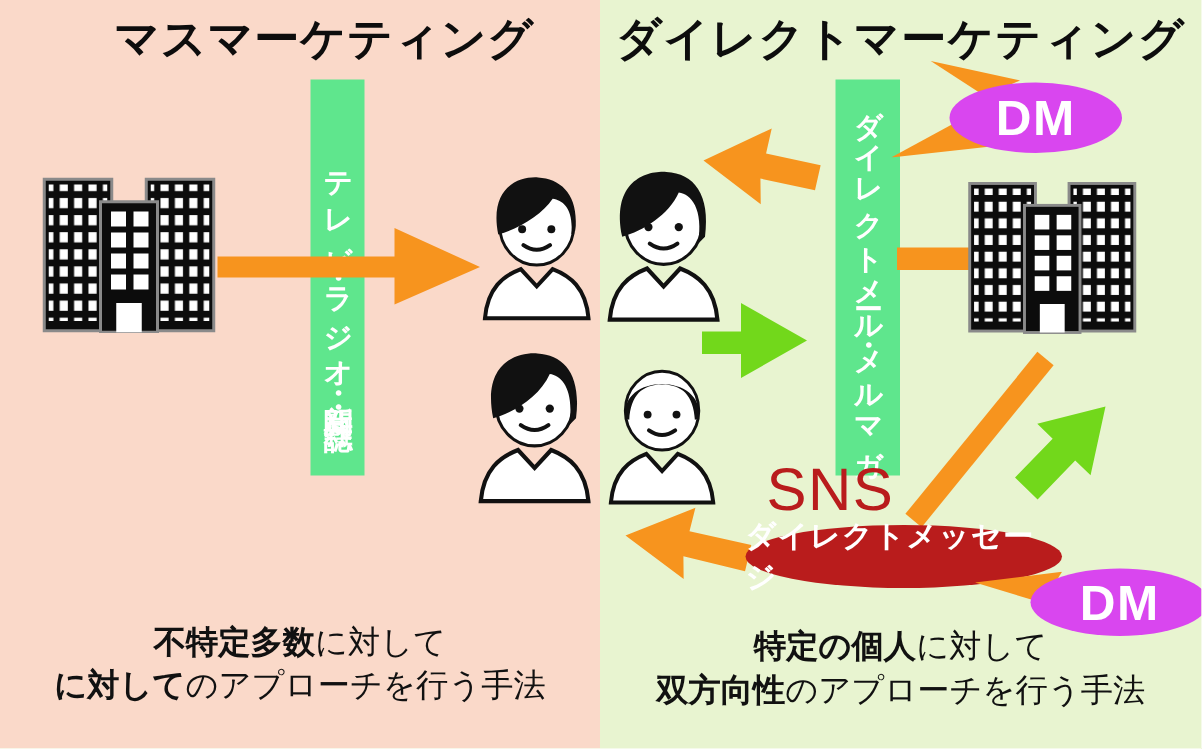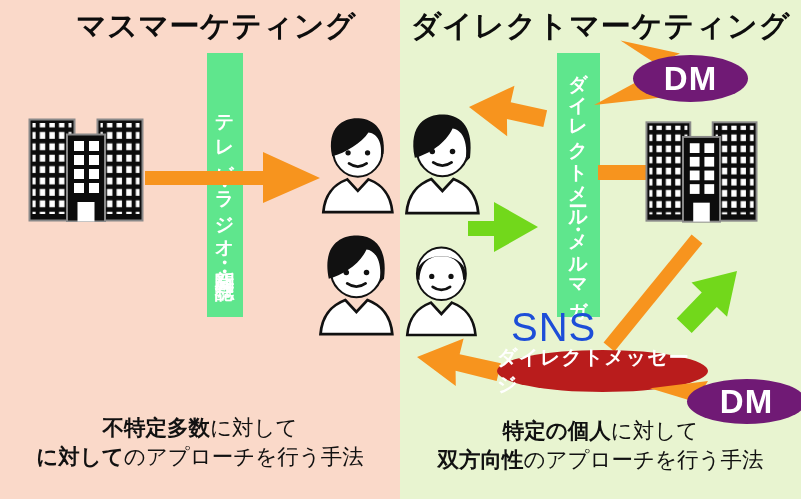--- a/index.html
+++ b/index.html
@@ -21,35 +21,35 @@
   #banner-left span { letter-spacing:3px; }
   #banner-right { left:557px; top:53px; width:43px; height:264px; }
   #banner-right span { letter-spacing:1px; }
 
   svg.scene { left:0; top:0; }
 
   #msg-oval { left:497px; top:350px; width:211px; height:42px; background:#b91c1c;
               border-radius:50%; color:#fff; font-size:20px; font-weight:700;
               display:flex; align-items:center; justify-content:center; letter-spacing:1px; }
 
-  .dm-bubble { background:#701a75; border-radius:50%; color:#fff; font-weight:800;
+  .dm-bubble { background:#d946ef; border-radius:50%; color:#fff; font-weight:800;
                font-size:33px; display:flex; align-items:center; justify-content:center;
                letter-spacing:1px; }
   #dm-top    { left:633px; top:55px;  width:115px; height:47px; }
   #dm-bottom { left:687px; top:379px; width:119px; height:45px; }
 
   .spike { background:#F7941E; }
   #spike-top-a { left:618px; top:38px; width:62px; height:26px;
                  clip-path:polygon(4% 10%, 100% 60%, 62% 100%); }
   #spike-top-b { left:592px; top:78px; width:70px; height:30px;
                  clip-path:polygon(3% 90%, 70% 5%, 100% 65%); }
   #spike-bot   { left:650px; top:380px; width:58px; height:22px;
                  clip-path:polygon(0% 38%, 100% 5%, 78% 100%); }
 
-  #sns { left:511px; top:305px; font-size:40px; font-weight:500; color:#1d4ed8; letter-spacing:1px; }
+  #sns { left:511px; top:305px; font-size:40px; font-weight:500; color:#b91c1c; letter-spacing:1px; }
 
   .caption { text-align:center; font-size:21.5px; line-height:29px; color:#111; }
   .caption .b { font-weight:800;margin-top:22px; }
   #cap-left  { left:0; top:414px; width:400px; }
   #cap-right { left:400px; top:417px; width:401px; }
 </style>
 </head>
 <body>
 
 <div class="stage">

